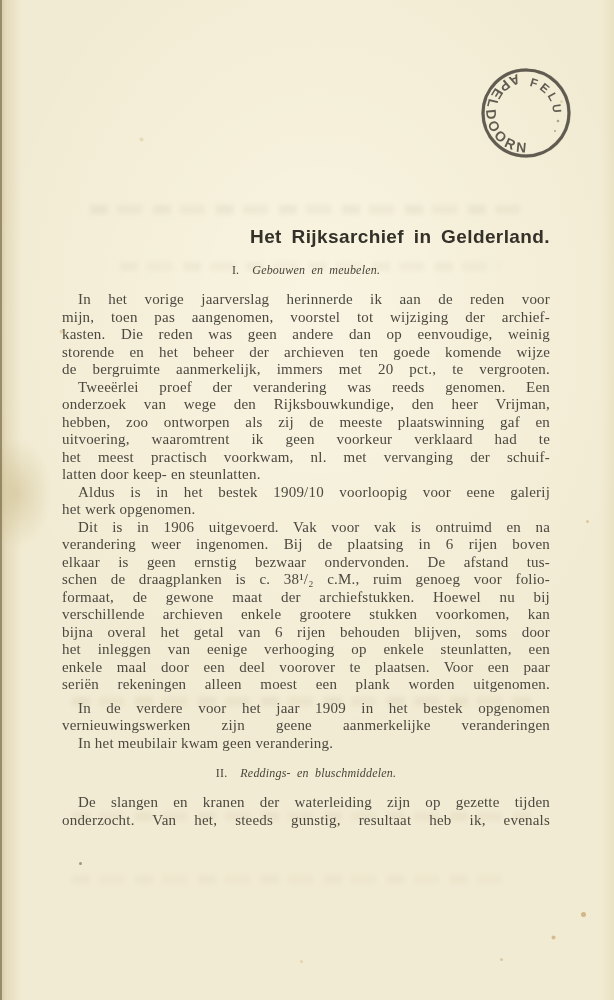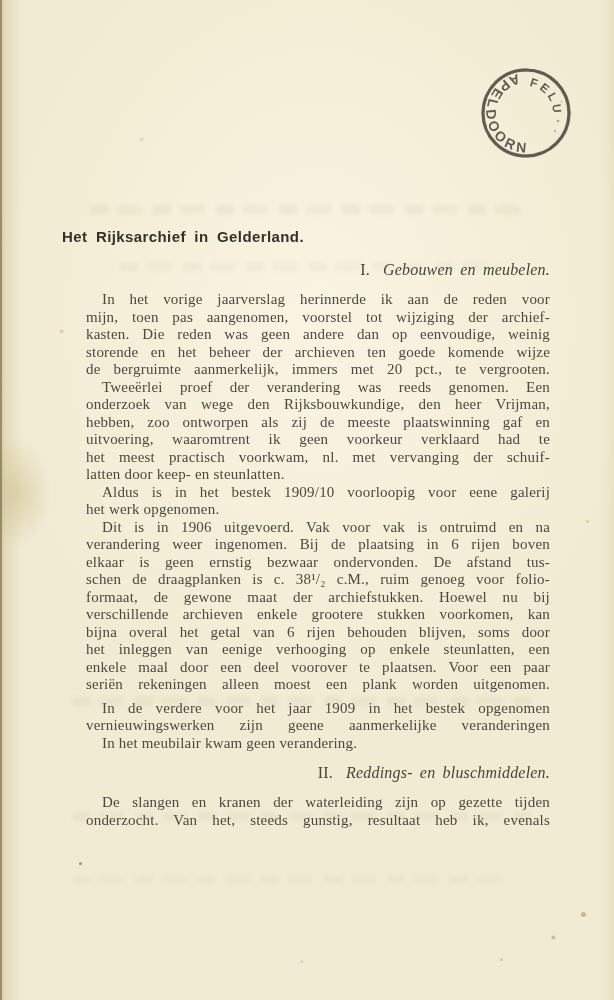--- a/index.html
+++ b/index.html
@@ -52,33 +52,33 @@
   .ghost.g5 { left:72px;  top:875px; width:440px; opacity:.30; }
 
   .content {
     position:absolute; left:62px; top:224px; width:488px; z-index:3;
     color: var(--ink, #4b4840);
     font-size:15px; line-height:17.5px;
     letter-spacing:.2px;
   }
   .title {
     font-family:"Liberation Sans","DejaVu Sans",sans-serif;
-    font-weight:bold; font-size:15px; line-height:25px;
-    letter-spacing:.4px; word-spacing:4px; text-align:left;
+    font-weight:bold; font-size:19px; line-height:25px;
+    letter-spacing:.4px; word-spacing:4px; text-align:right;
     color: var(--title-ink, #343129);
   }
   .sec-heading {
-    text-align:right; margin:11px 0; line-height:20px;
-    font-size:16px; word-spacing:3px; color:#47443a;
+    text-align:center; margin:11px 0; line-height:20px;
+    font-size:12px; word-spacing:3px; color:#47443a;
   }
   .sec-num { font-style:normal; margin-right:13px; }
   .sec-title { font-style:italic; }
   .para { margin:0; }
   .para.space-before { margin-top:6px; }
-  .line { white-space:normal;margin-left:24px; }
+  .line { white-space:normal; }
   .line.first { text-indent:16px; }
   .line.just { text-align:justify; text-align-last:justify; }
 
   .stamp {
     position:absolute; left:466px; top:53px; width:120px; height:120px; z-index:4;
     opacity:.82; filter: blur(.3px);
   }
   .stamp .ring { fill:none; stroke: var(--stamp-ink, #413c35); stroke-width:3; }
   .stamp .ring2 { fill:none; stroke: var(--stamp-ink, #413c35); stroke-width:3.6; opacity:.35;
                   stroke-dasharray: 42 10 60 8 30 12; }

